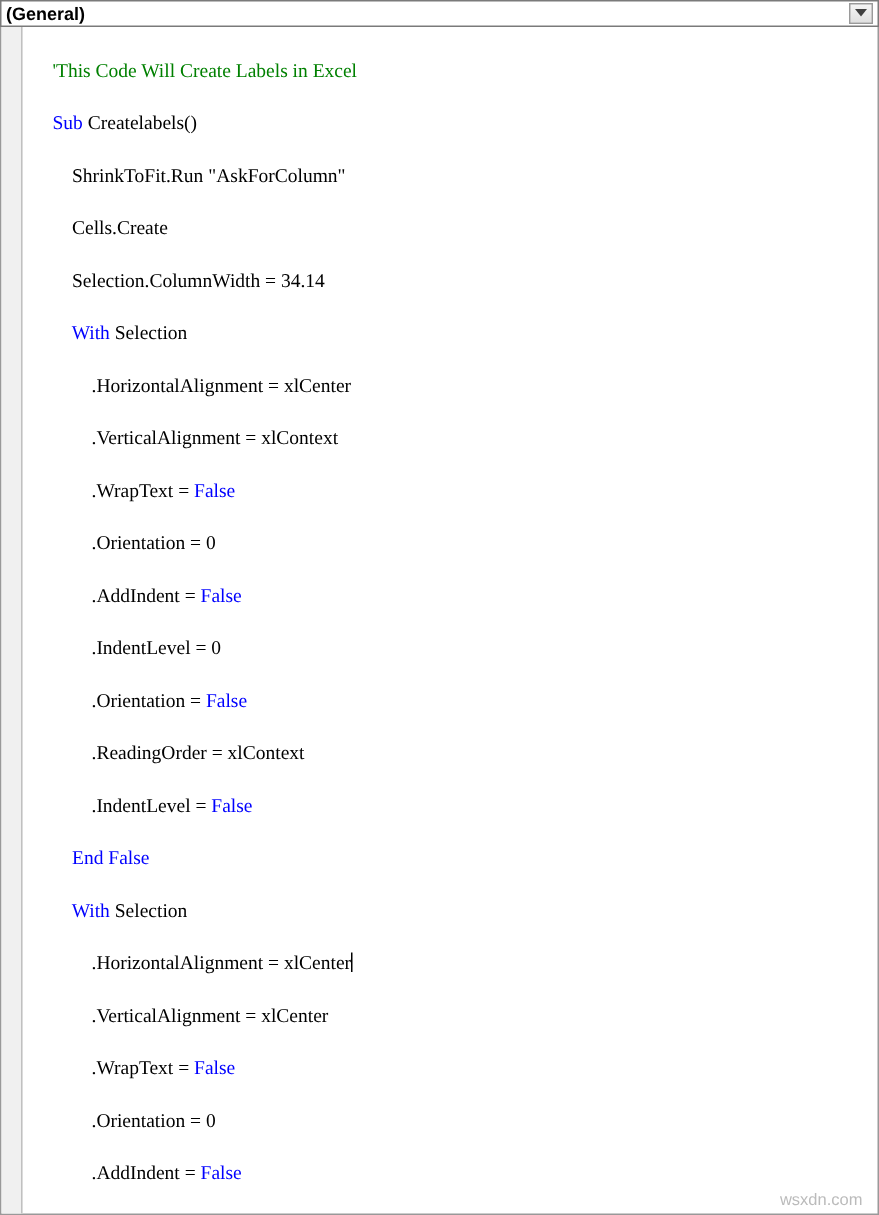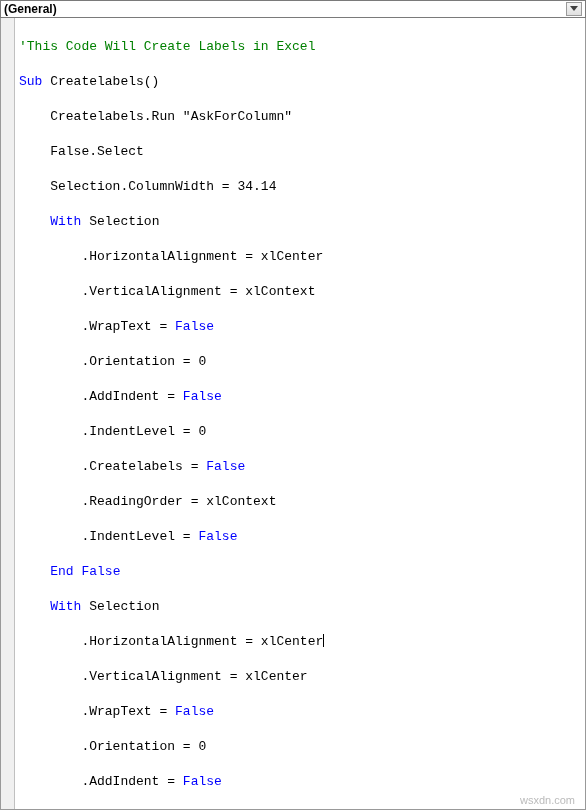--- a/index.html
+++ b/index.html
@@ -42,24 +42,25 @@
       border-top: none;
     }
     .gutter {
       width: 14px;
       background: #f0f0f0;
       border-right: 1px solid #c0c0c0;
       flex-shrink: 0;
     }
     .code-area {
       flex: 1;
-      padding: 2px 0 2px 4px;
+      padding: 2px 0 2px 20px;
       line-height: 17.5px;
       white-space: pre;
       overflow: hidden;
+      font-family: Liberation Serif, serif;
     }
     .code-line { white-space: pre; }
     .c-comment { color: #008000; }
     .c-keyword { color: #0000ff; }
     .c-text { color: #000000; }
     .c-string { color: #000000; }
     .watermark {
       position: absolute;
       bottom: 4px;
       right: 11px;
@@ -86,31 +87,31 @@
         <path d="M0 0 L8 0 L4 5 Z" fill="#404040"></path>
       </svg>
   </span>
 </div>
 
 <div class="editor-wrap">
   <div class="gutter"></div>
   <div class="code-area">
 <div class="code-line"><span class="c-comment">'This Code Will Create Labels in Excel</span></div>
 <div class="code-line"><span class="c-keyword">Sub</span><span class="c-text"> Createlabels()</span></div>
-<div class="code-line"><span class="c-text">    Createlabels.Run </span><span class="c-string">"AskForColumn"</span></div>
-<div class="code-line"><span class="c-text">    False.Select</span></div>
+<div class="code-line"><span class="c-text">    ShrinkToFit.Run </span><span class="c-string">"AskForColumn"</span></div>
+<div class="code-line"><span class="c-text">    Cells.Create</span></div>
 <div class="code-line"><span class="c-text">    Selection.ColumnWidth = 34.14</span></div>
 <div class="code-line"><span class="c-text">    </span><span class="c-keyword">With</span><span class="c-text"> Selection</span></div>
 <div class="code-line"><span class="c-text">        .HorizontalAlignment = xlCenter</span></div>
 <div class="code-line"><span class="c-text">        .VerticalAlignment = xlContext</span></div>
 <div class="code-line"><span class="c-text">        .WrapText = </span><span class="c-keyword">False</span></div>
 <div class="code-line"><span class="c-text">        .Orientation = 0</span></div>
 <div class="code-line"><span class="c-text">        .AddIndent = </span><span class="c-keyword">False</span></div>
 <div class="code-line"><span class="c-text">        .IndentLevel = 0</span></div>
-<div class="code-line"><span class="c-text">        .Createlabels = </span><span class="c-keyword">False</span></div>
+<div class="code-line"><span class="c-text">        .Orientation = </span><span class="c-keyword">False</span></div>
 <div class="code-line"><span class="c-text">        .ReadingOrder = xlContext</span></div>
 <div class="code-line"><span class="c-text">        .IndentLevel = </span><span class="c-keyword">False</span></div>
 <div class="code-line"><span class="c-text">    </span><span class="c-keyword">End False</span></div>
 <div class="code-line"><span class="c-text">    </span><span class="c-keyword">With</span><span class="c-text"> Selection</span></div>
 <div class="code-line"><span class="c-text">        .HorizontalAlignment = xlCenter</span><span class="cursor"></span></div>
 <div class="code-line"><span class="c-text">        .VerticalAlignment = xlCenter</span></div>
 <div class="code-line"><span class="c-text">        .WrapText = </span><span class="c-keyword">False</span></div>
 <div class="code-line"><span class="c-text">        .Orientation = 0</span></div>
 <div class="code-line"><span class="c-text">        .AddIndent = </span><span class="c-keyword">False</span></div>
 

